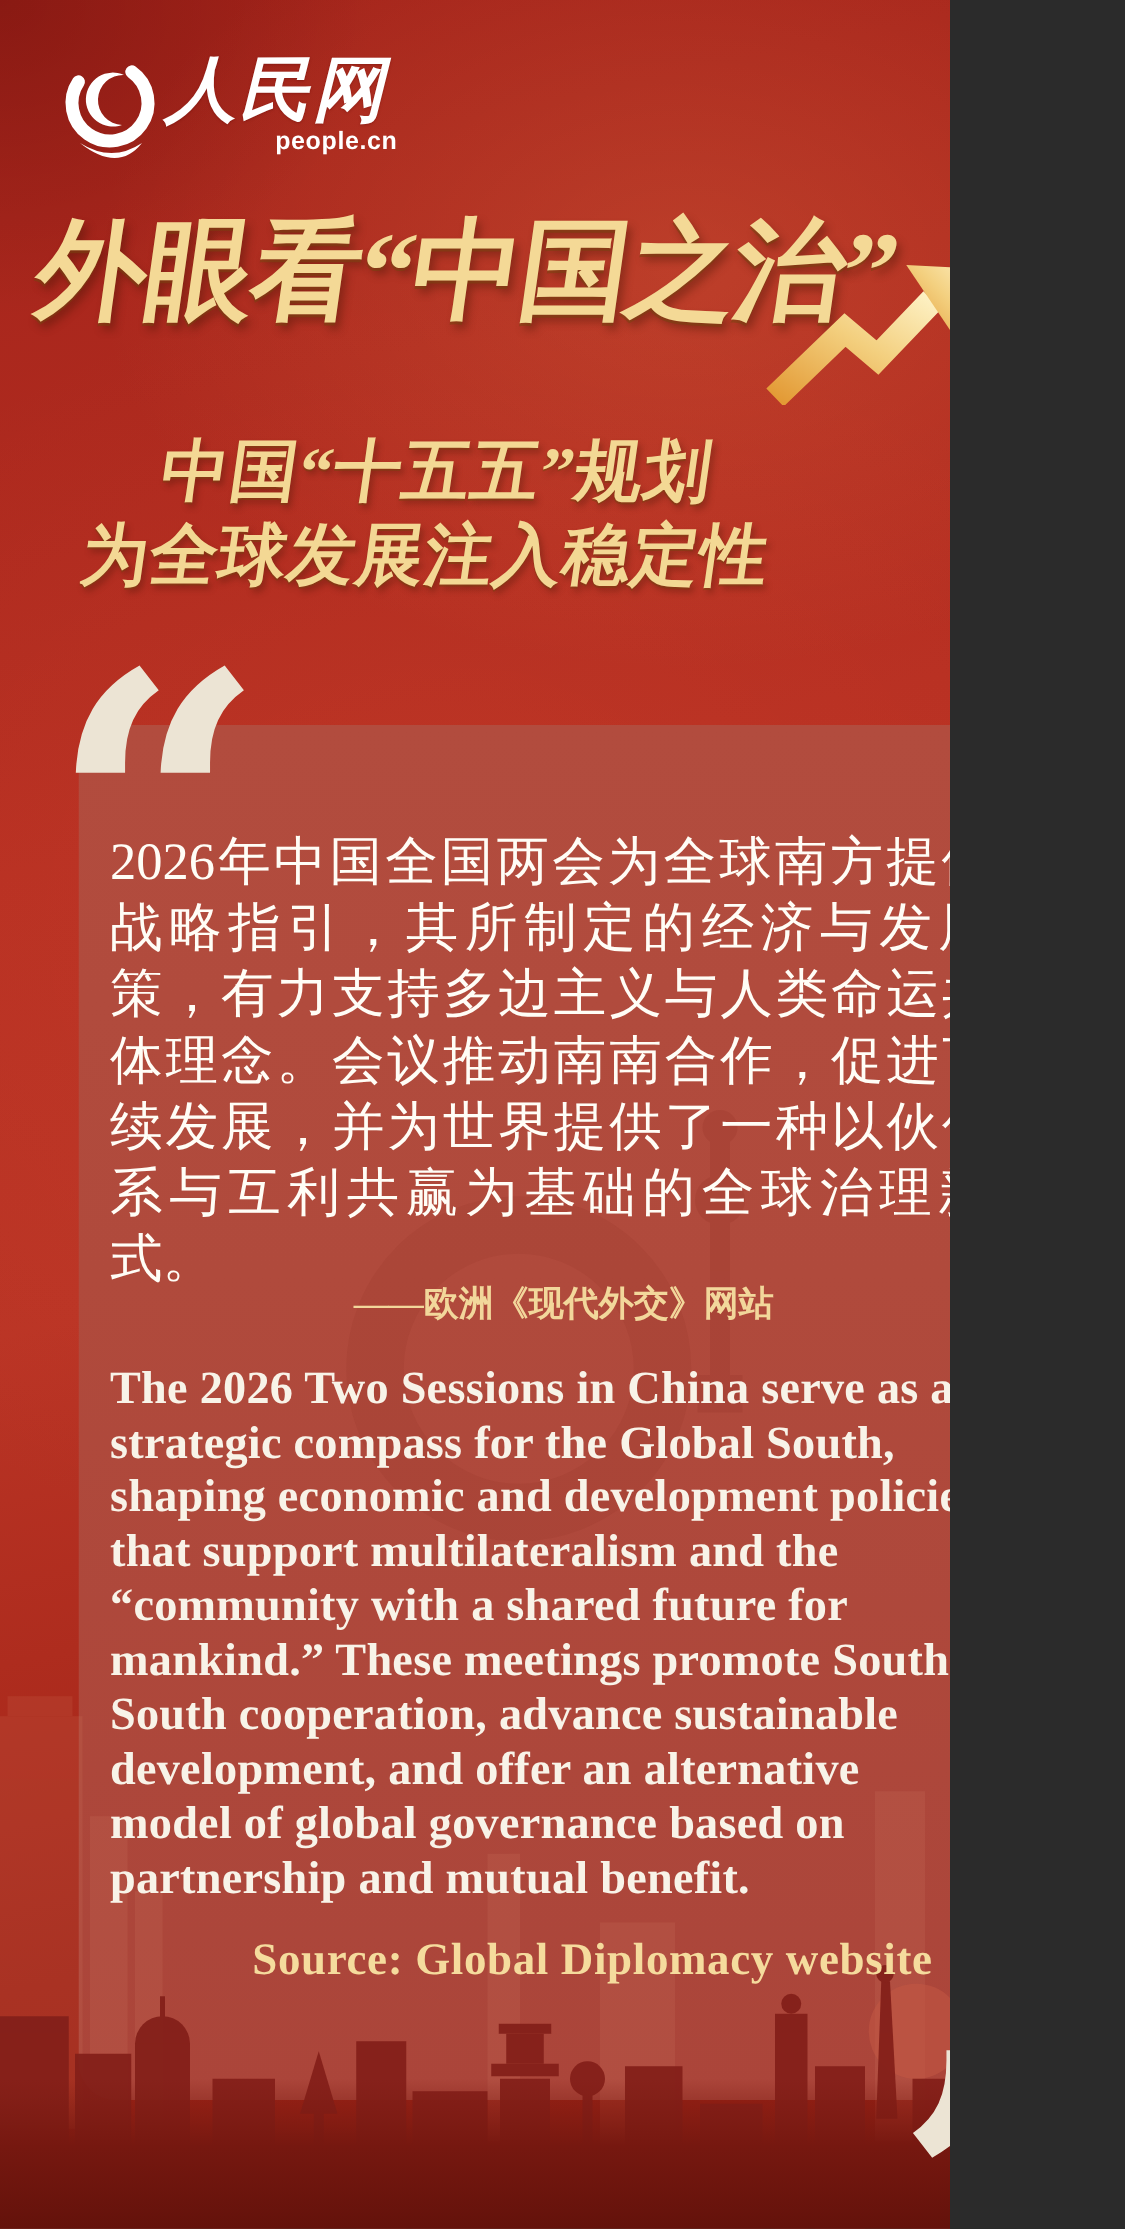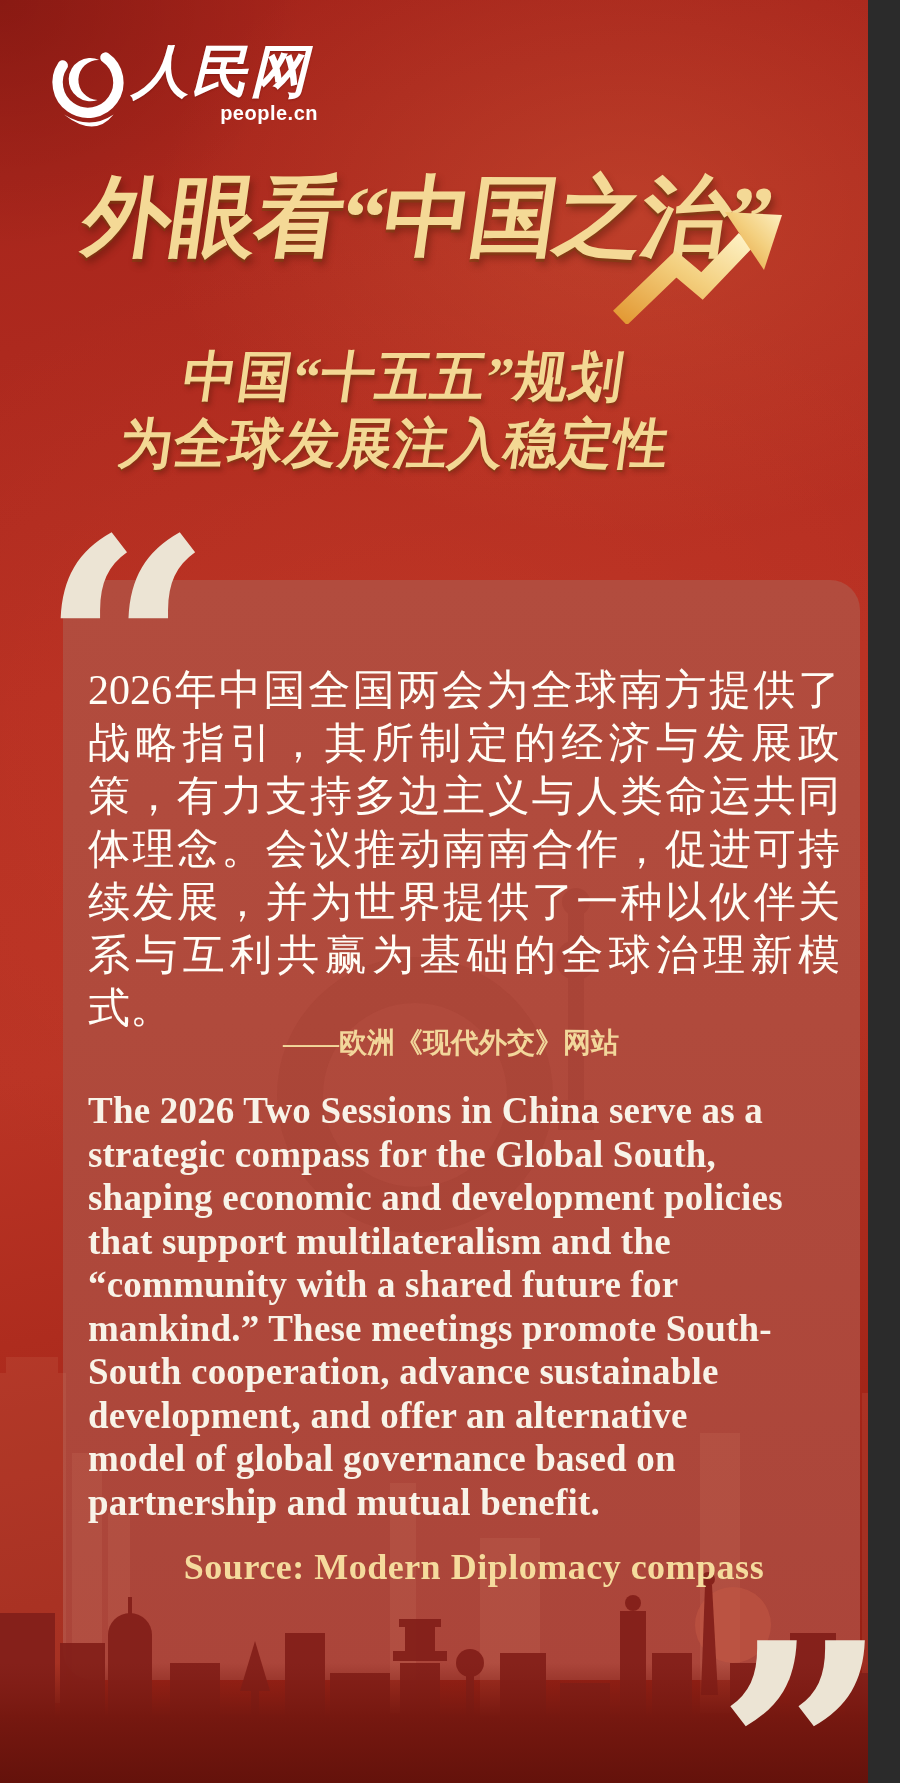--- a/index.html
+++ b/index.html
@@ -1,17 +1,17 @@
 <!DOCTYPE html>
 <html><head>
 <meta charset="utf-8">
 <style>
   html,body{margin:0;padding:0;background:#2b2b2b;}
   .poster{
-    position:relative;width:868px;height:1783px;overflow:hidden;
+    position:relative;width:760px;height:1783px;overflow:hidden;
     font-family:"Liberation Serif","DejaVu Serif",serif;
     background-image:
       radial-gradient(ellipse 760px 520px at 72% 12%, rgba(255,150,90,.20), rgba(255,150,90,0) 62%),
       radial-gradient(ellipse 900px 760px at 48% 42%, rgba(255,120,70,.10), rgba(255,120,70,0) 70%),
       radial-gradient(ellipse 500px 420px at 0% 0%, rgba(70,0,0,.28), rgba(70,0,0,0) 60%),
       linear-gradient(168deg,#a3231a 0%, #b72f22 36%, #ba3425 55%, #a22417 82%, #8e1d12 100%);
   }
   
   .logo{position:absolute;left:40px;top:30px;z-index:7;}
   .logo-swirl{position:absolute;left:8px;top:6px;}
@@ -89,21 +89,21 @@
   </div>
 
   <div class="card"></div>
 
   <div class="quote-mark quote-open">“</div>
   <div class="quote-mark quote-close">”</div>
 
   <div class="cn-text">2026年中国全国两会为全球南方提供了战略指引，其所制定的经济与发展政策，有力支持多边主义与人类命运共同体理念。会议推动南南合作，促进可持续发展，并为世界提供了一种以伙伴关系与互利共赢为基础的全球治理新模式。</div>
   <div class="cn-attrib">——欧洲《现代外交》网站</div>
   <div class="en-text">The 2026 Two Sessions in China serve as a strategic compass for the Global South, shaping economic and development policies that support multilateralism and the “community with a shared future for mankind.” These meetings promote South-South cooperation, advance sustainable development, and offer an alternative model of global governance based on partnership and mutual benefit.</div>
-  <div class="en-source">Source: Modern Diplomacy compass</div>
+  <div class="en-source">Source: Global Diplomacy website</div>
 
   <svg class="watermark-mid" width="800" height="500" viewBox="0 0 800 500">
     <g fill="none" stroke="#7c1f15" opacity="0.09">
       <circle cx="345" cy="245" r="115" stroke-width="46"></circle>
     </g>
     <g fill="#7c1f15" opacity="0.12">
       <rect x="498" y="60" width="16" height="190"></rect>
       <circle cx="506" cy="52" r="14"></circle>
       <circle cx="506" cy="110" r="20"></circle>
       <rect x="488" y="250" width="36" height="30"></rect>

